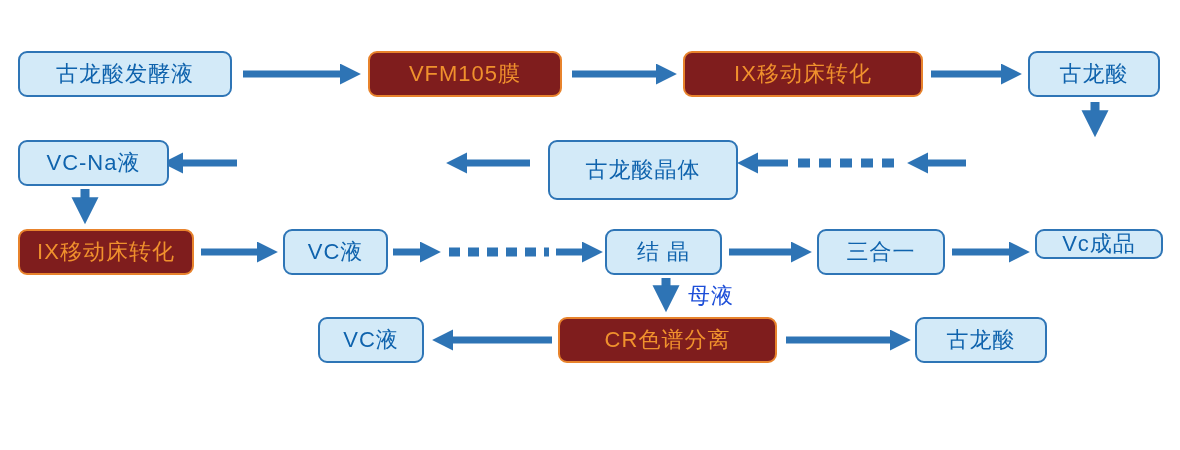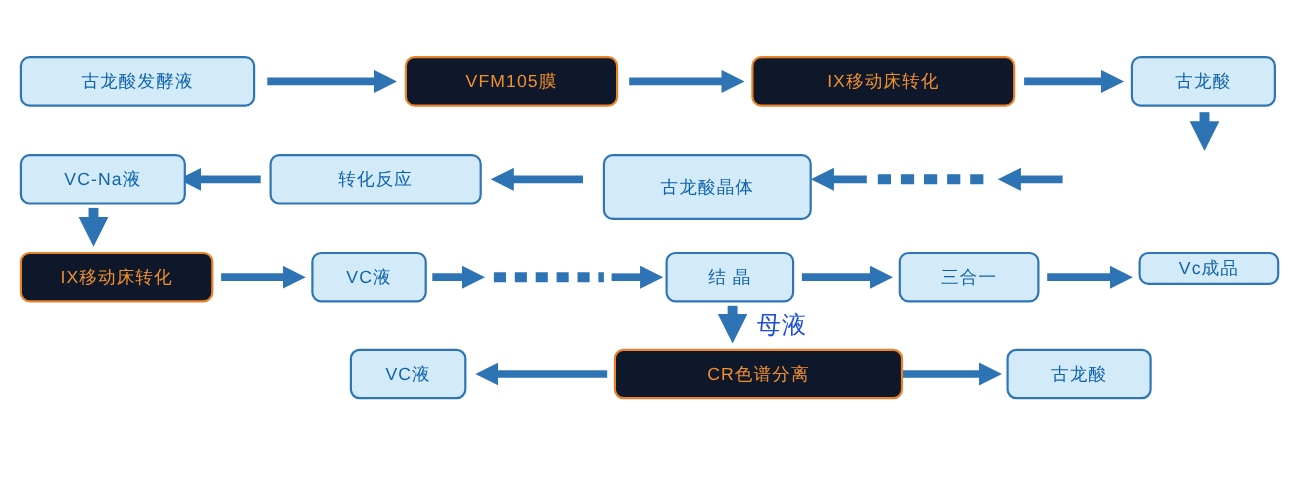--- a/index.html
+++ b/index.html
@@ -8,31 +8,31 @@
     width:1180px;height:450px;
     background:#ffffff;
     font-family:"Liberation Sans","DejaVu Sans",sans-serif;
     overflow:hidden;
   }
   .arrow-layer{position:absolute;left:0;top:0;width:1180px;height:450px;z-index:1;}
   .node{
     position:absolute;z-index:2;
     display:flex;align-items:center;justify-content:center;
     border-radius:9px;
-    font-size:16px;
+    font-size:22px;
     letter-spacing:1px;
     box-sizing:border-box;
   }
   .node.blue{
     background:#d3eaf8;
     border:2px solid #2e75b6;
     color:#0f63ad;
   }
   .node.orange{
-    background:#0f172a;
+    background:#7f1d1d;
     border:2px solid #e8832c;
     color:#f0912d;
   }
   .edge-note{
     position:absolute;z-index:2;
     font-size:22px;
     color:#1d4ed8;
     letter-spacing:1px;
   }
 </style>
@@ -75,28 +75,27 @@
     <line x1="552" y1="340" x2="451" y2="340" stroke="#2e74b5" stroke-width="7" marker-end="url(#ah)"></line>
     <line x1="786" y1="340" x2="892" y2="340" stroke="#2e74b5" stroke-width="7" marker-end="url(#ah)"></line>
   </svg>
 
   <div class="node blue" style="left:18px;  top:51px; width:214px;height:46px">古龙酸发酵液</div>
   <div class="node orange" style="left:368px; top:51px; width:194px;height:46px">VFM105膜</div>
   <div class="node orange" style="left:683px; top:51px; width:240px;height:46px">IX移动床转化</div>
   <div class="node blue" style="left:1028px;top:51px; width:132px;height:46px">古龙酸</div>
 
   <div class="node blue" style="left:18px;  top:140px;width:151px;height:46px">VC-Na液</div>
-  <div class="node blue" style="left:245px; top:140px;width:193px;height:46px">转化反应</div>
   <div class="node blue" style="left:548px; top:140px;width:190px;height:60px">古龙酸晶体</div>
 
   <div class="node orange" style="left:18px;  top:229px;width:176px;height:46px">IX移动床转化</div>
   <div class="node blue" style="left:283px; top:229px;width:105px;height:46px">VC液</div>
   <div class="node blue" style="left:817px; top:229px;width:128px;height:46px">三合一</div>
   <div class="node blue" style="left:605px; top:229px;width:117px;height:46px">结 晶</div>
   <div class="node blue" style="left:1035px;top:229px;width:128px;height:30px">Vc成品</div>
 
   <div class="node blue" style="left:318px; top:317px;width:106px;height:46px">VC液</div>
-  <div class="node orange" style="left:558px; top:317px;width:263px;height:46px">CR色谱分离</div>
+  <div class="node orange" style="left:558px; top:317px;width:219px;height:46px">CR色谱分离</div>
   <div class="node blue" style="left:915px; top:317px;width:132px;height:46px">古龙酸</div>
 
   <div class="edge-note" style="left:688px;top:281px">母液</div>
 
 </div>
 
 </body></html>

